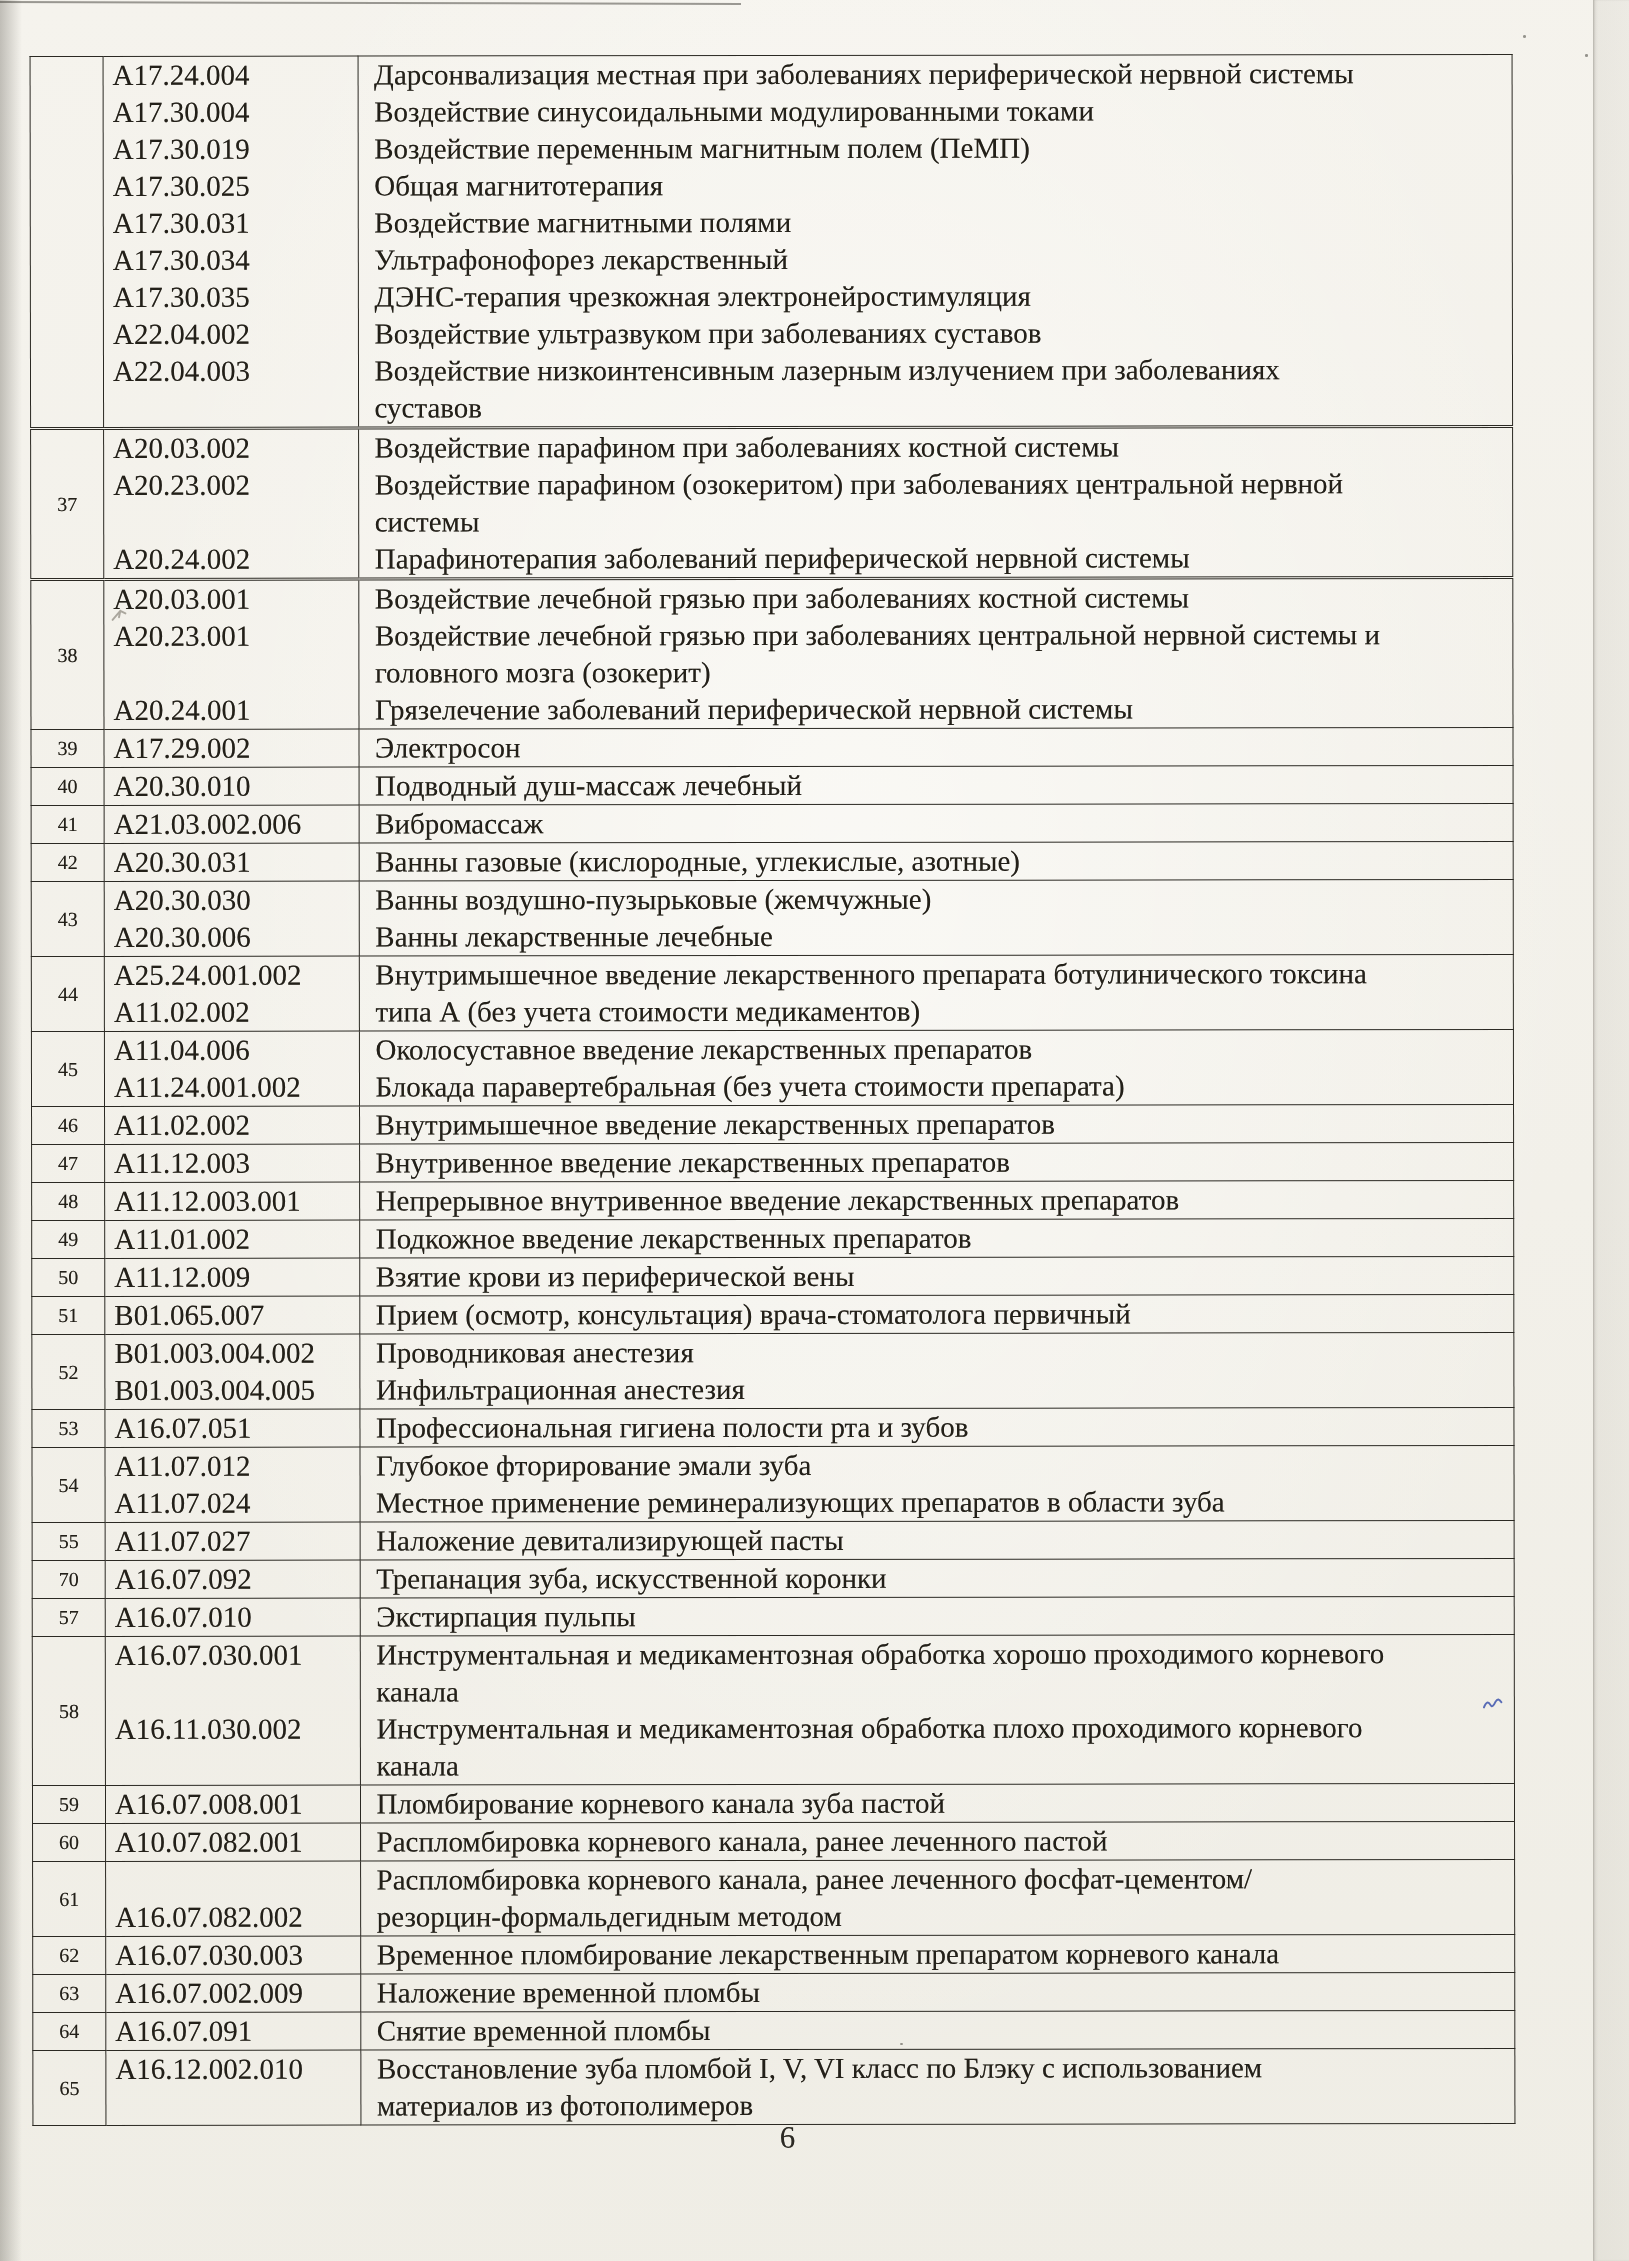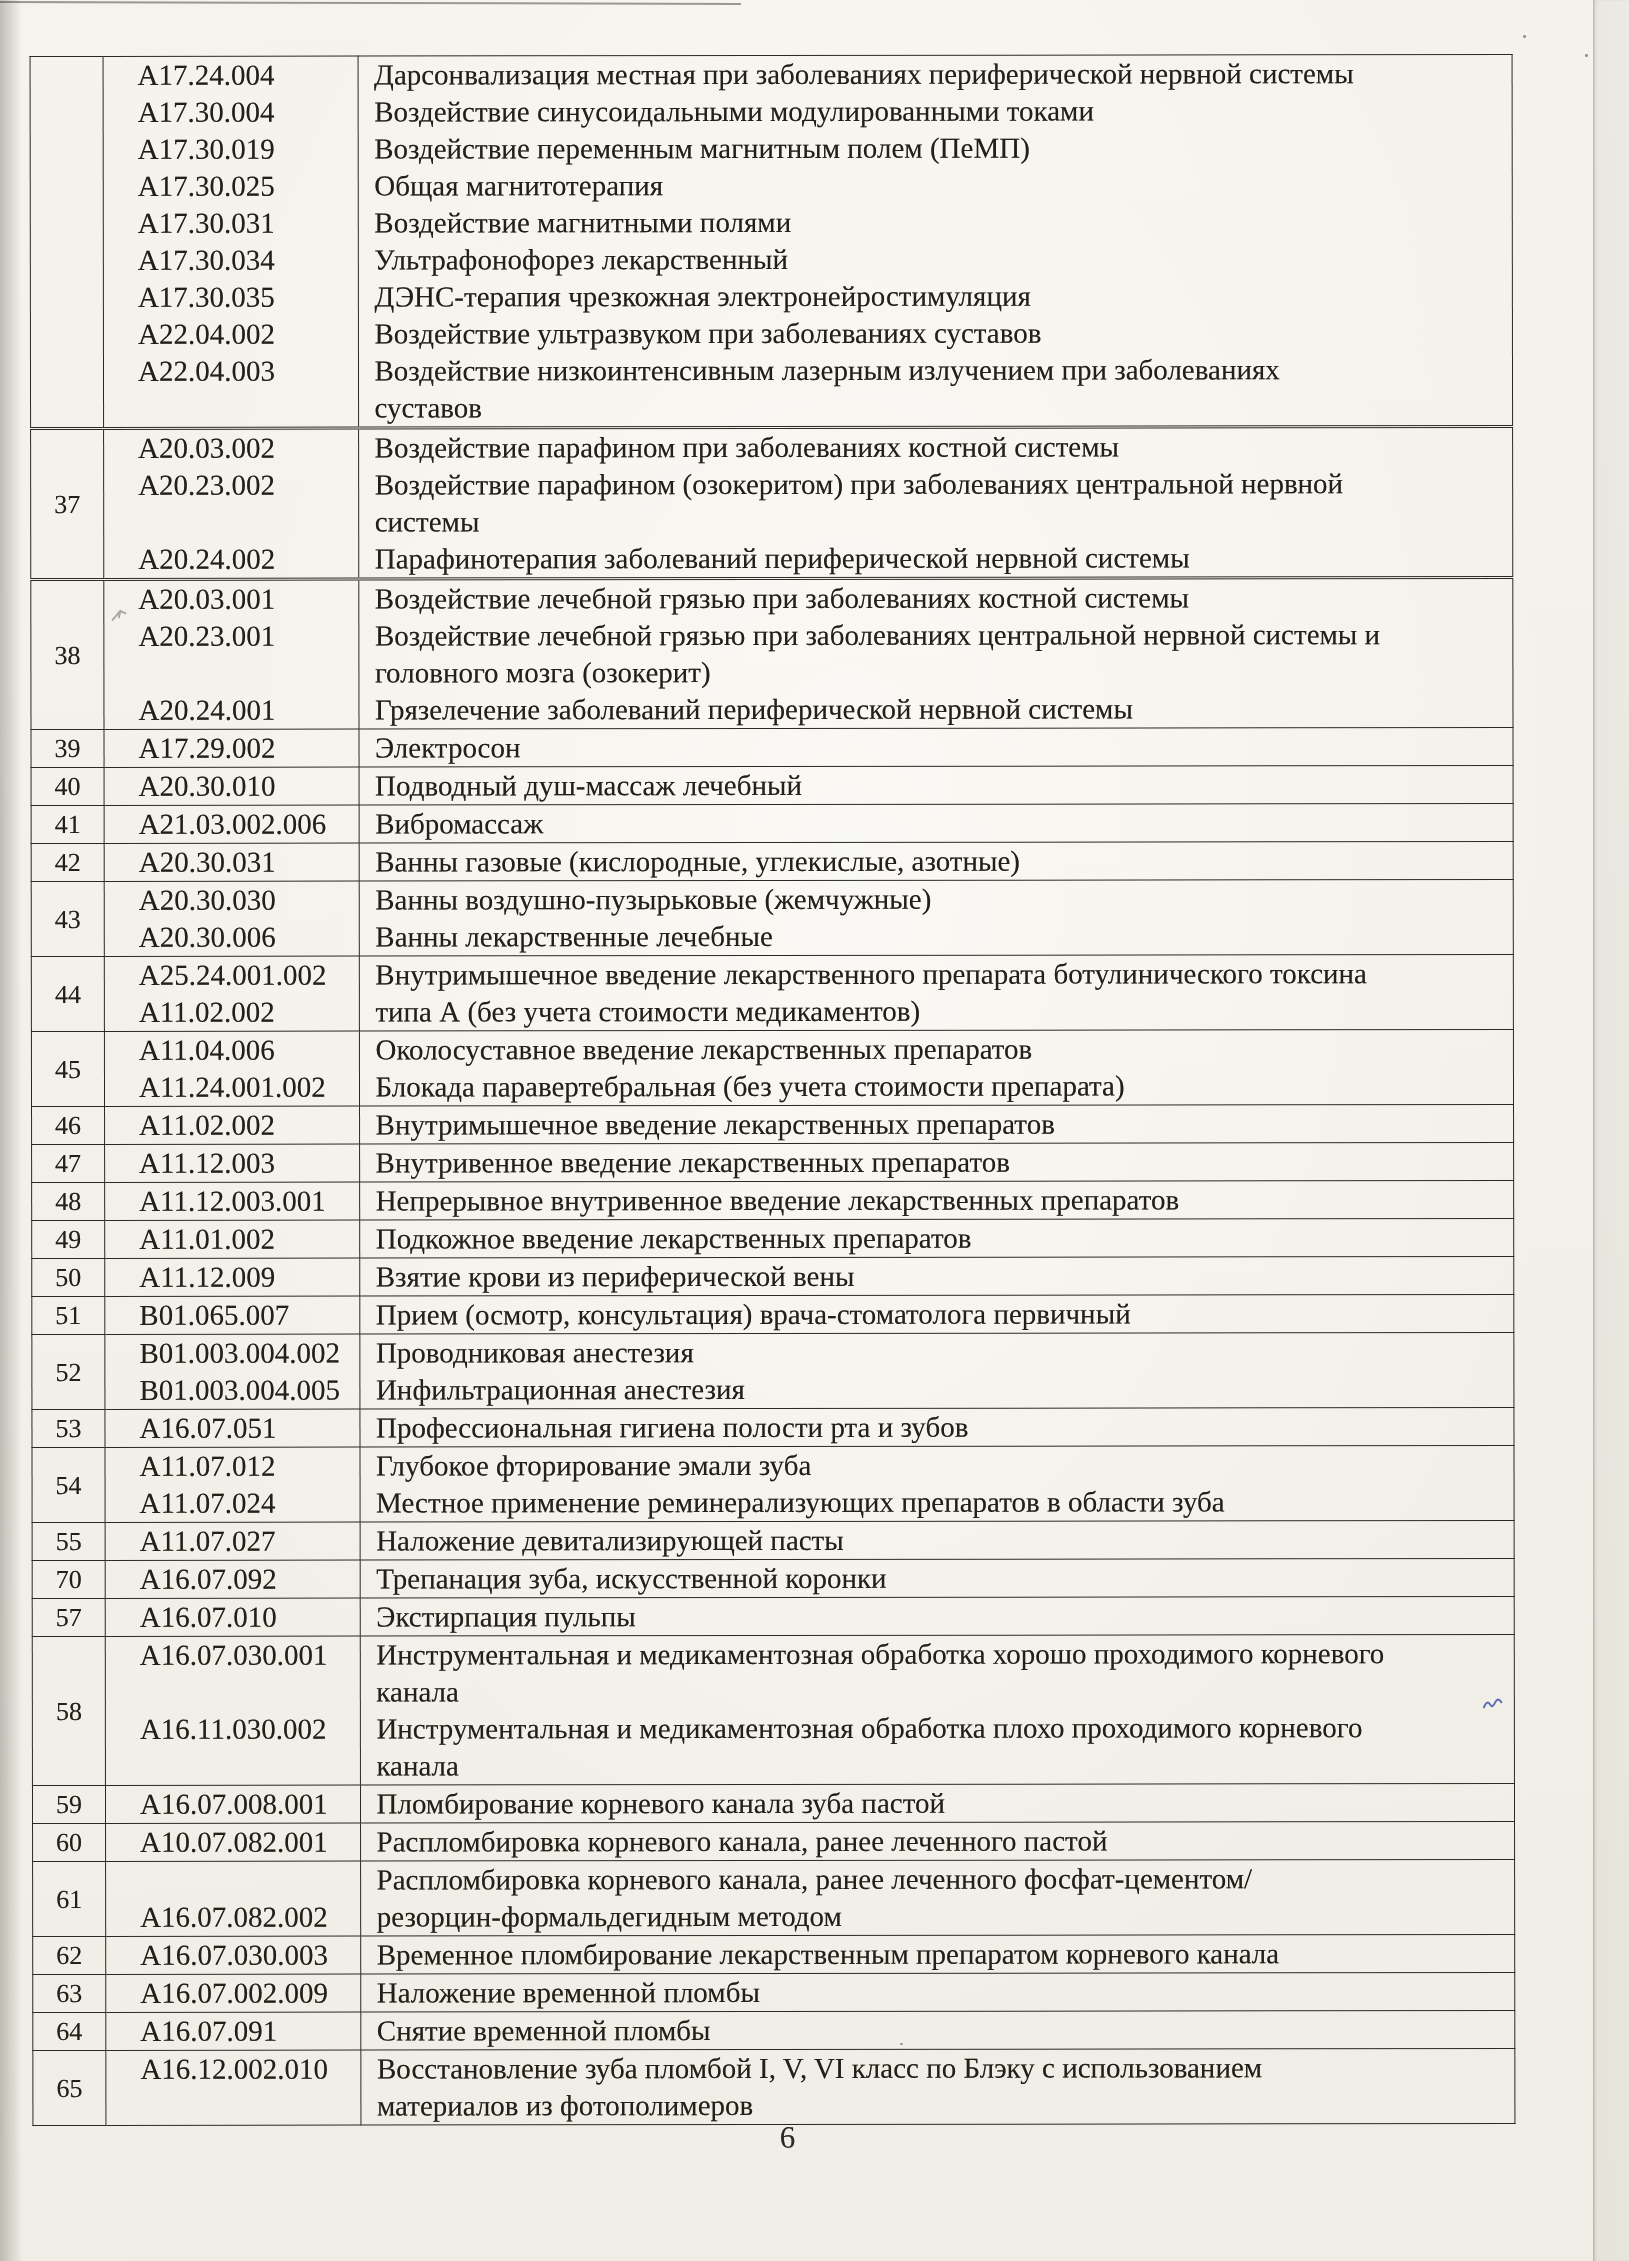--- a/index.html
+++ b/index.html
@@ -34,26 +34,26 @@
   table.tbl{
     position:absolute;left:31px;top:55px;width:1482px;
     border-collapse:collapse;table-layout:fixed;
     border:1.9px solid #2b2923;
     transform:rotate(-0.08deg);
   }
   col.c1{width:73px;} col.c2{width:255px;} col.c3{width:1154px;}
   .tbl td{border:1.3px solid #2b2923;padding:0;vertical-align:top;background:transparent;}
   tr.dbl td{border-bottom:3.2px double #2b2923;}
   td.num{vertical-align:middle;text-align:center;}
-  .numtxt{font-size:26px;line-height:29px;display:inline-block;text-shadow:0 0 0.6px rgba(35,32,25,.45);font-family:Liberation Serif, serif;}
+  .numtxt{font-size:20px;line-height:29px;display:inline-block;text-shadow:0 0 0.6px rgba(35,32,25,.45);font-family:Liberation Serif, serif;}
   .ln{
     height:37px;line-height:37px;font-size:29px;white-space:nowrap;
     text-shadow:0 0 0.6px rgba(35,32,25,.45);
   }
-  td.codes .ln{padding-left:34px;}
+  td.codes .ln{padding-left:9px;}
   td.desc  .ln{padding-left:15.5px;}
 
   .pagenum{
     position:absolute;top:2120px;left:0;width:1575px;text-align:center;
     font-size:31px;color:#2c2a24;text-shadow:0 0 0.6px rgba(35,32,25,.4);
   }
   .ink{position:absolute;left:1482px;top:1697px;}
   .pencil{position:absolute;left:110px;top:607px;}
 </style>
 </head>

